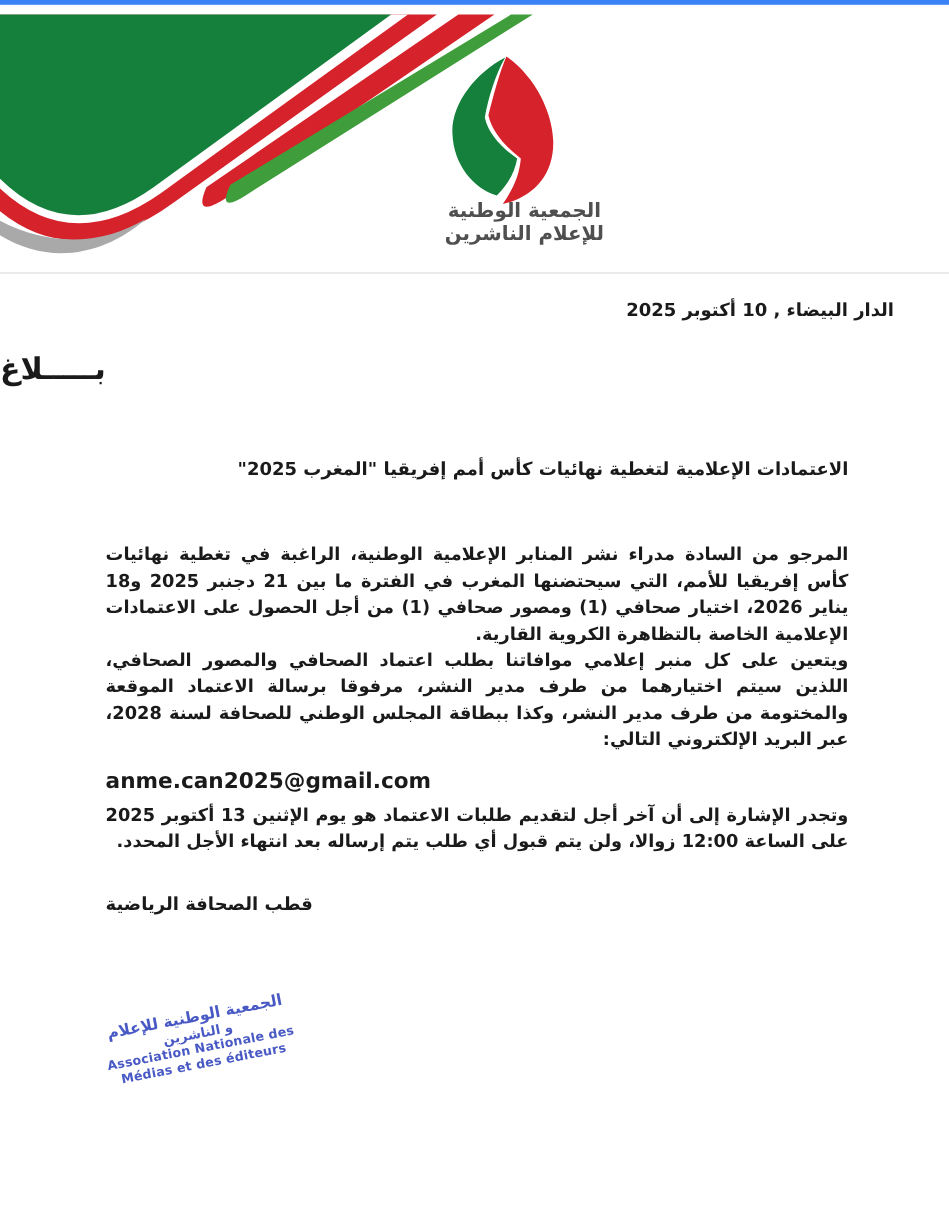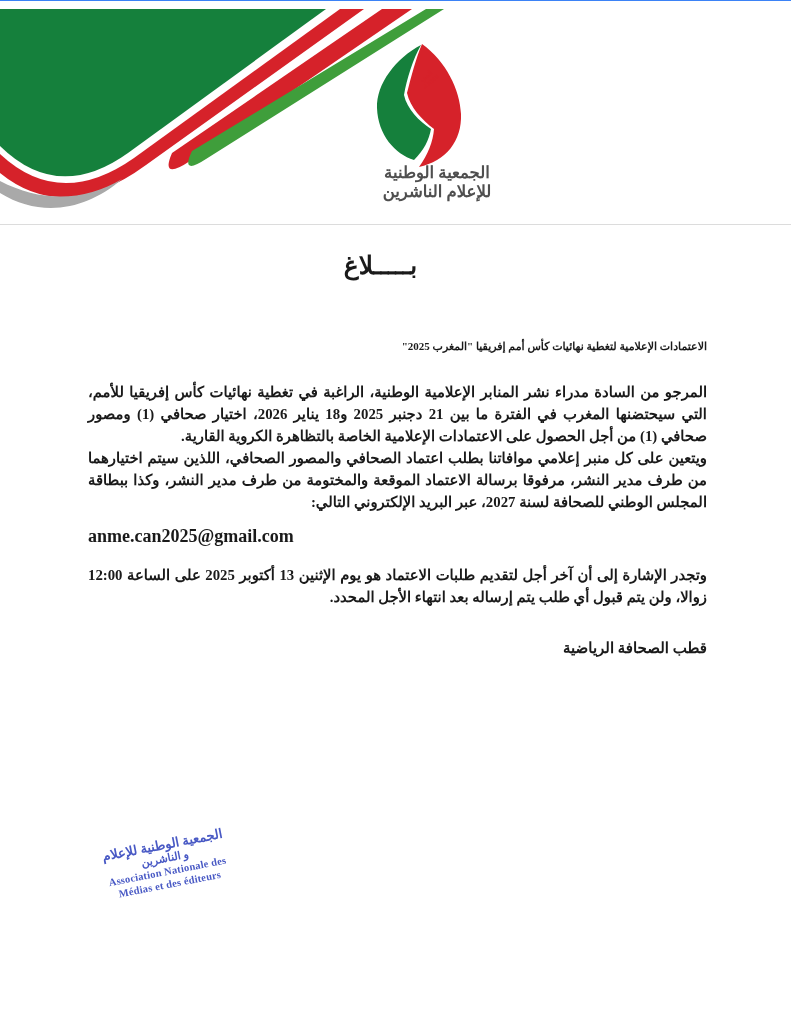--- a/index.html
+++ b/index.html
@@ -6,22 +6,21 @@
   body{
     width:791px;height:1024px;
     background:#ffffff;
     font-family:"DejaVu Sans",sans-serif;
     position:relative;
     overflow:hidden;
   }
   .page{
     position:absolute;inset:0;
     background:#ffffff;
-    border-top:1px solid #3b82f6;
-    font-family:Liberation Serif, serif;
+    border-top:4px solid #3b82f6;
   }
   
   .banner-svg{position:absolute;top:0;left:0;display:block;}
   .org-block{
     position:absolute;top:163px;left:347px;width:180px;
     text-align:center;line-height:1.15;
   }
   .org-ar{
     font-size:16.5px;font-weight:bold;color:#4f4f4f;
     direction:rtl;letter-spacing:0;
@@ -42,53 +41,53 @@
     color:#1a1a1a;font-weight:bold;
   }
   .date-line{
     margin-top:21px;
     padding:0 46px 0 40px;
     text-align:right;
     font-size:15px;
   }
   .doc-title{
     margin-top:26px;
-    text-align:center;
+    text-align:left;
     padding-left:0;padding-right:30px;
     font-size:25px;
     letter-spacing:1px;
   }
   .subject{
     margin-top:60px;
     padding:0 84px 0 88px;
     text-align:right;
-    font-size:11px;
+    font-size:15px;
   }
   .body-text{
-    margin-top:28px;
+    margin-top:52px;
     padding:0 84px 0 88px;
     font-size:14.8px;
     line-height:22px;
     text-align:justify;
   }
   .body-text p{margin:0;}
   .email-line{
     margin-top:13px;
     padding:0 84px 0 88px;
     text-align:left;
     font-size:18px;
     direction:ltr;
   }
   .deadline{
-    margin-top:17px;
+    margin-top:7px;
   }
   .signature{
     margin-top:31px;
     padding:0 84px 0 88px;
-    text-align:right;
+    text-align:left;
     font-size:15px;
   }
   
   .stamp{
     position:absolute;left:76px;top:836px;width:180px;
     transform:rotate(-11deg);
     text-align:center;
     direction:rtl;
     font-weight:bold;
     opacity:0.92;
@@ -132,28 +131,29 @@
 
   <div class="org-block">
     <div class="org-ar">الجمعية الوطنية</div>
     <div class="org-ar">للإعلام الناشرين</div>
   </div>
 
   <div class="header-divider"></div>
 
   <div class="content">
 
+    <div class="date-line">الدار البيضاء , 10 أكتوبر 2025</div>
 
     <div class="doc-title">بـــــلاغ</div>
 
     <div class="subject">الاعتمادات الإعلامية لتغطية نهائيات كأس أمم إفريقيا "المغرب 2025"</div>
 
     <div class="body-text">
       <p>المرجو من السادة مدراء نشر المنابر الإعلامية الوطنية، الراغبة في تغطية نهائيات كأس إفريقيا للأمم، التي سيحتضنها المغرب في الفترة ما بين 21 دجنبر 2025 و18 يناير 2026، اختيار صحافي (1) ومصور صحافي (1) من أجل الحصول على الاعتمادات الإعلامية الخاصة بالتظاهرة الكروية القارية.</p>
-      <p>ويتعين على كل منبر إعلامي موافاتنا بطلب اعتماد الصحافي والمصور الصحافي، اللذين سيتم اختيارهما من طرف مدير النشر، مرفوقا برسالة الاعتماد الموقعة والمختومة من طرف مدير النشر، وكذا ببطاقة المجلس الوطني للصحافة لسنة 2027، عبر البريد الإلكتروني التالي:</p>
+      <p>ويتعين على كل منبر إعلامي موافاتنا بطلب اعتماد الصحافي والمصور الصحافي، اللذين سيتم اختيارهما من طرف مدير النشر، مرفوقا برسالة الاعتماد الموقعة والمختومة من طرف مدير النشر، وكذا ببطاقة المجلس الوطني للصحافة لسنة 2028، عبر البريد الإلكتروني التالي:</p>
     </div>
 
     <div class="email-line">anme.can2025@gmail.com</div>
 
     <div class="body-text deadline">
       <p>وتجدر الإشارة إلى أن آخر أجل لتقديم طلبات الاعتماد هو يوم الإثنين 13 أكتوبر 2025 على الساعة 12:00 زوالا، ولن يتم قبول أي طلب يتم إرساله بعد انتهاء الأجل المحدد.</p>
     </div>
 
     <div class="signature">قطب الصحافة الرياضية</div>
   </div>

